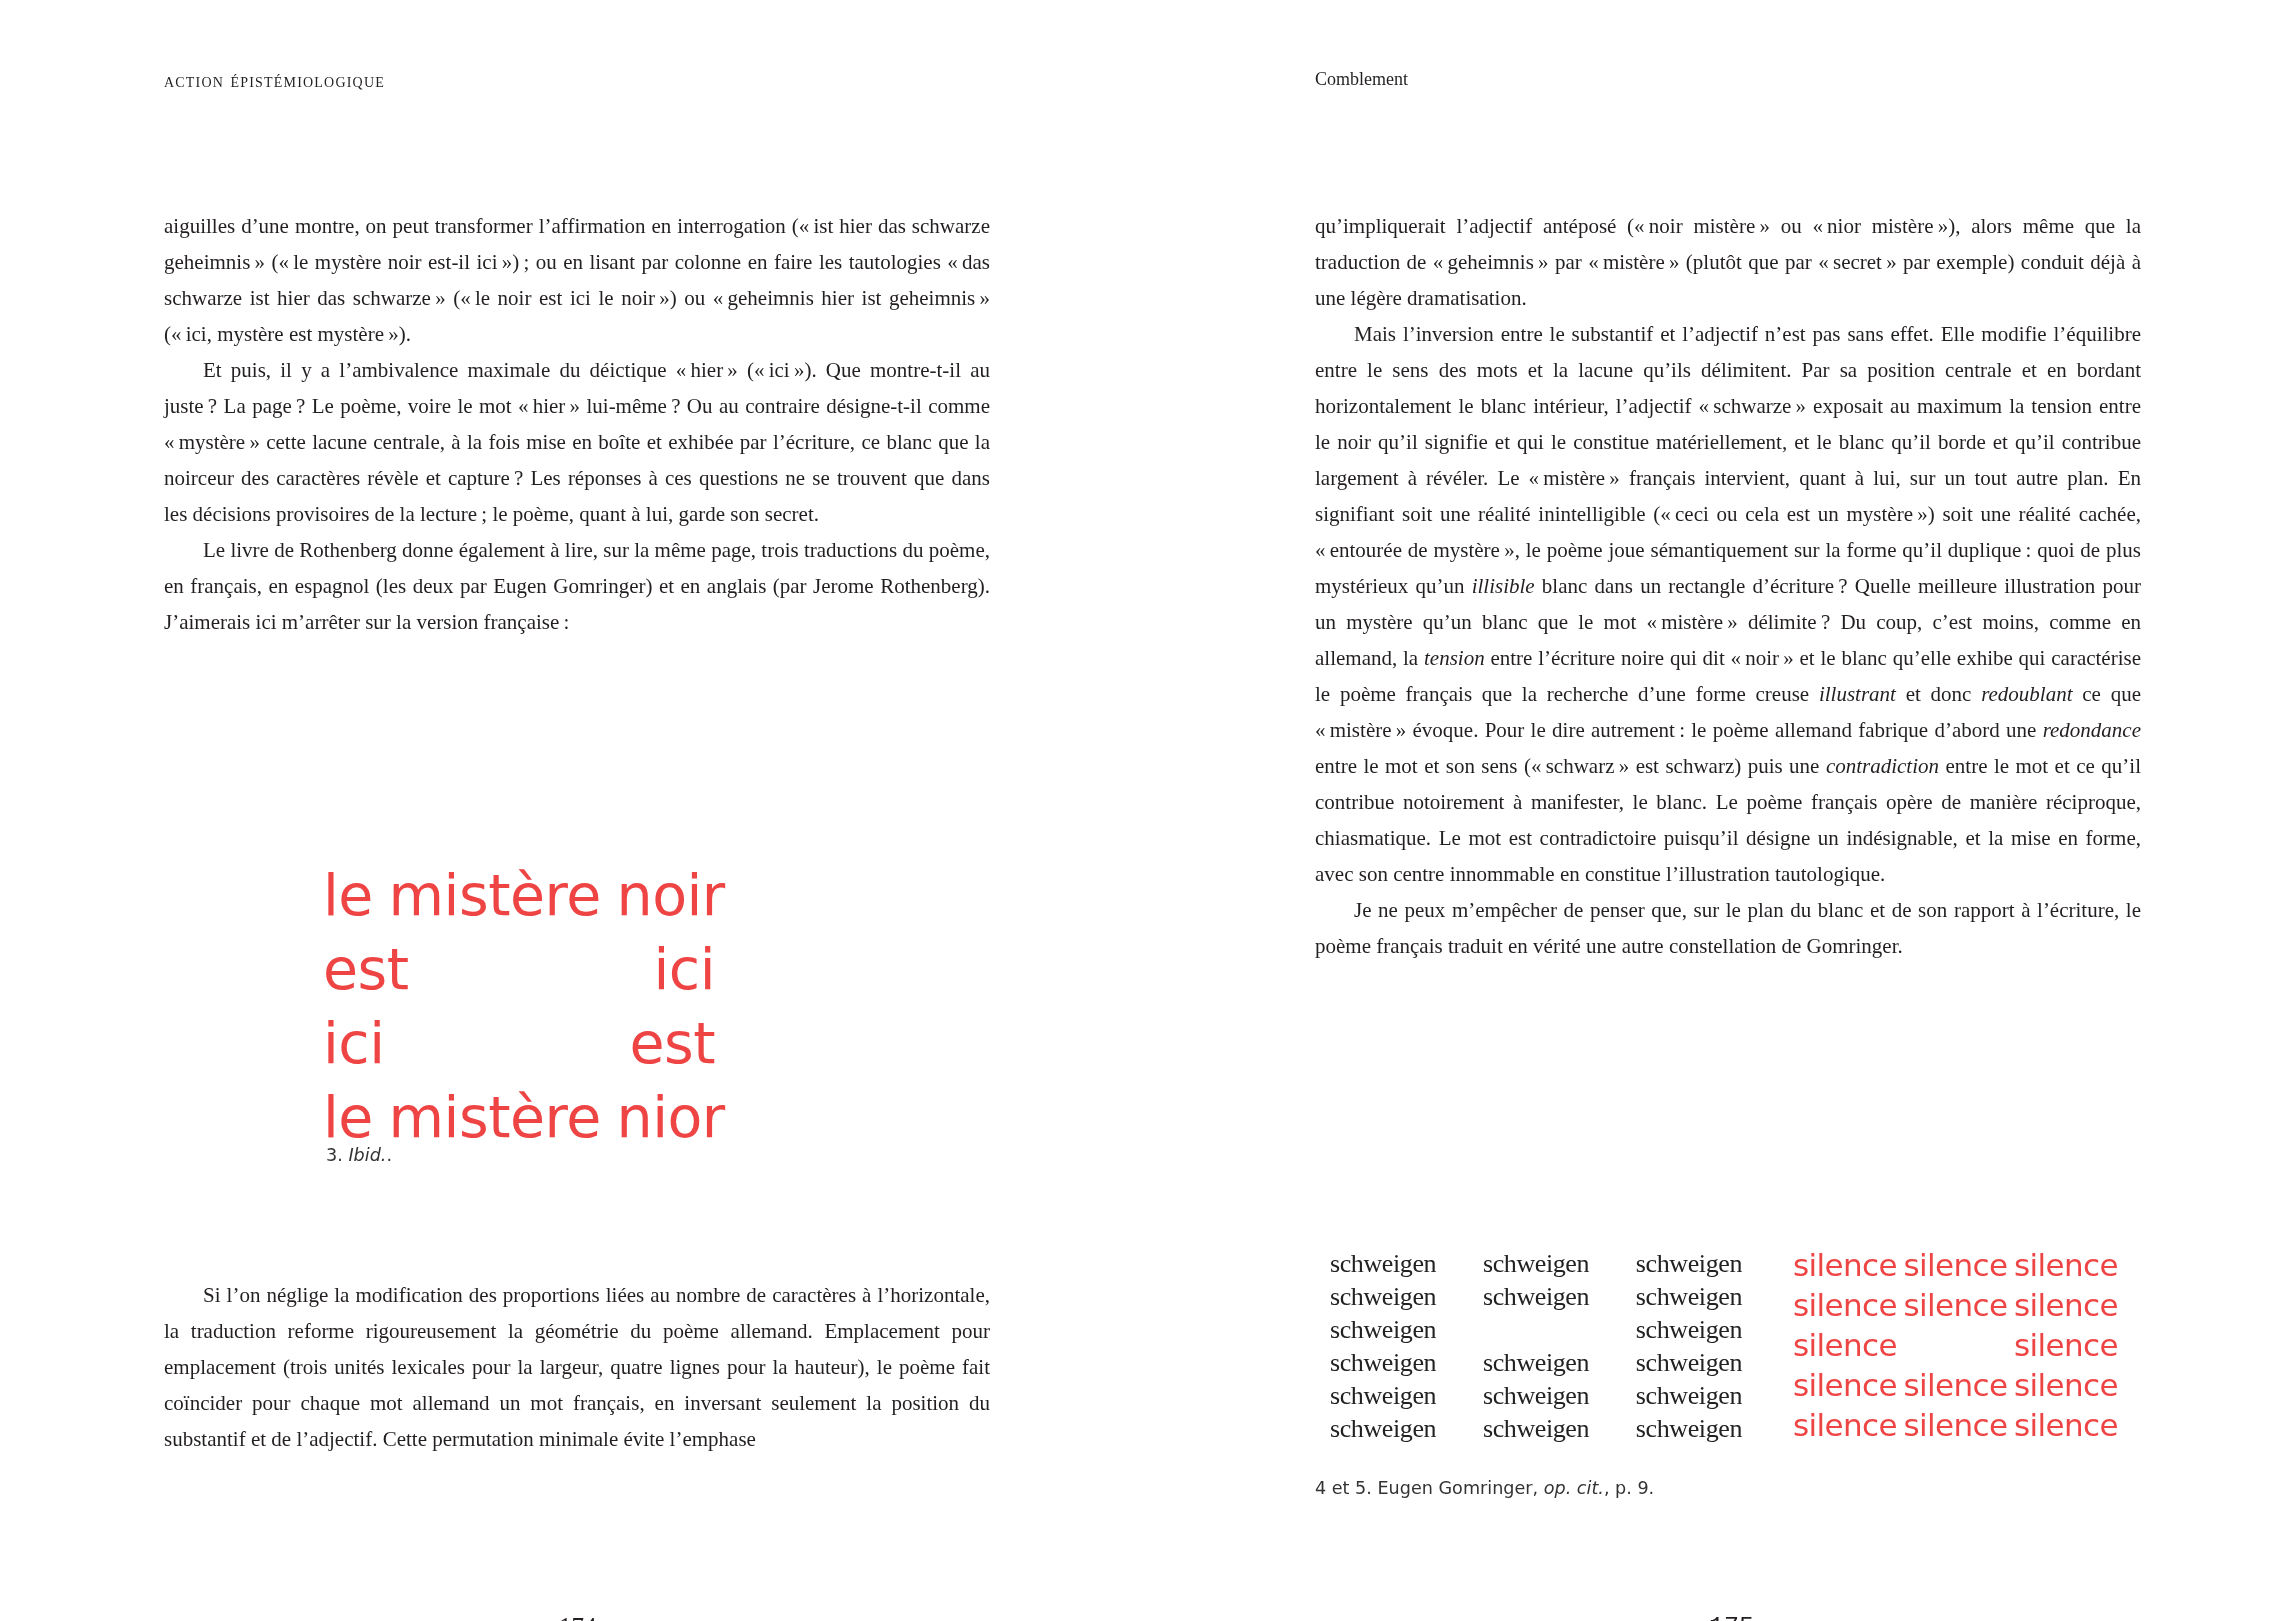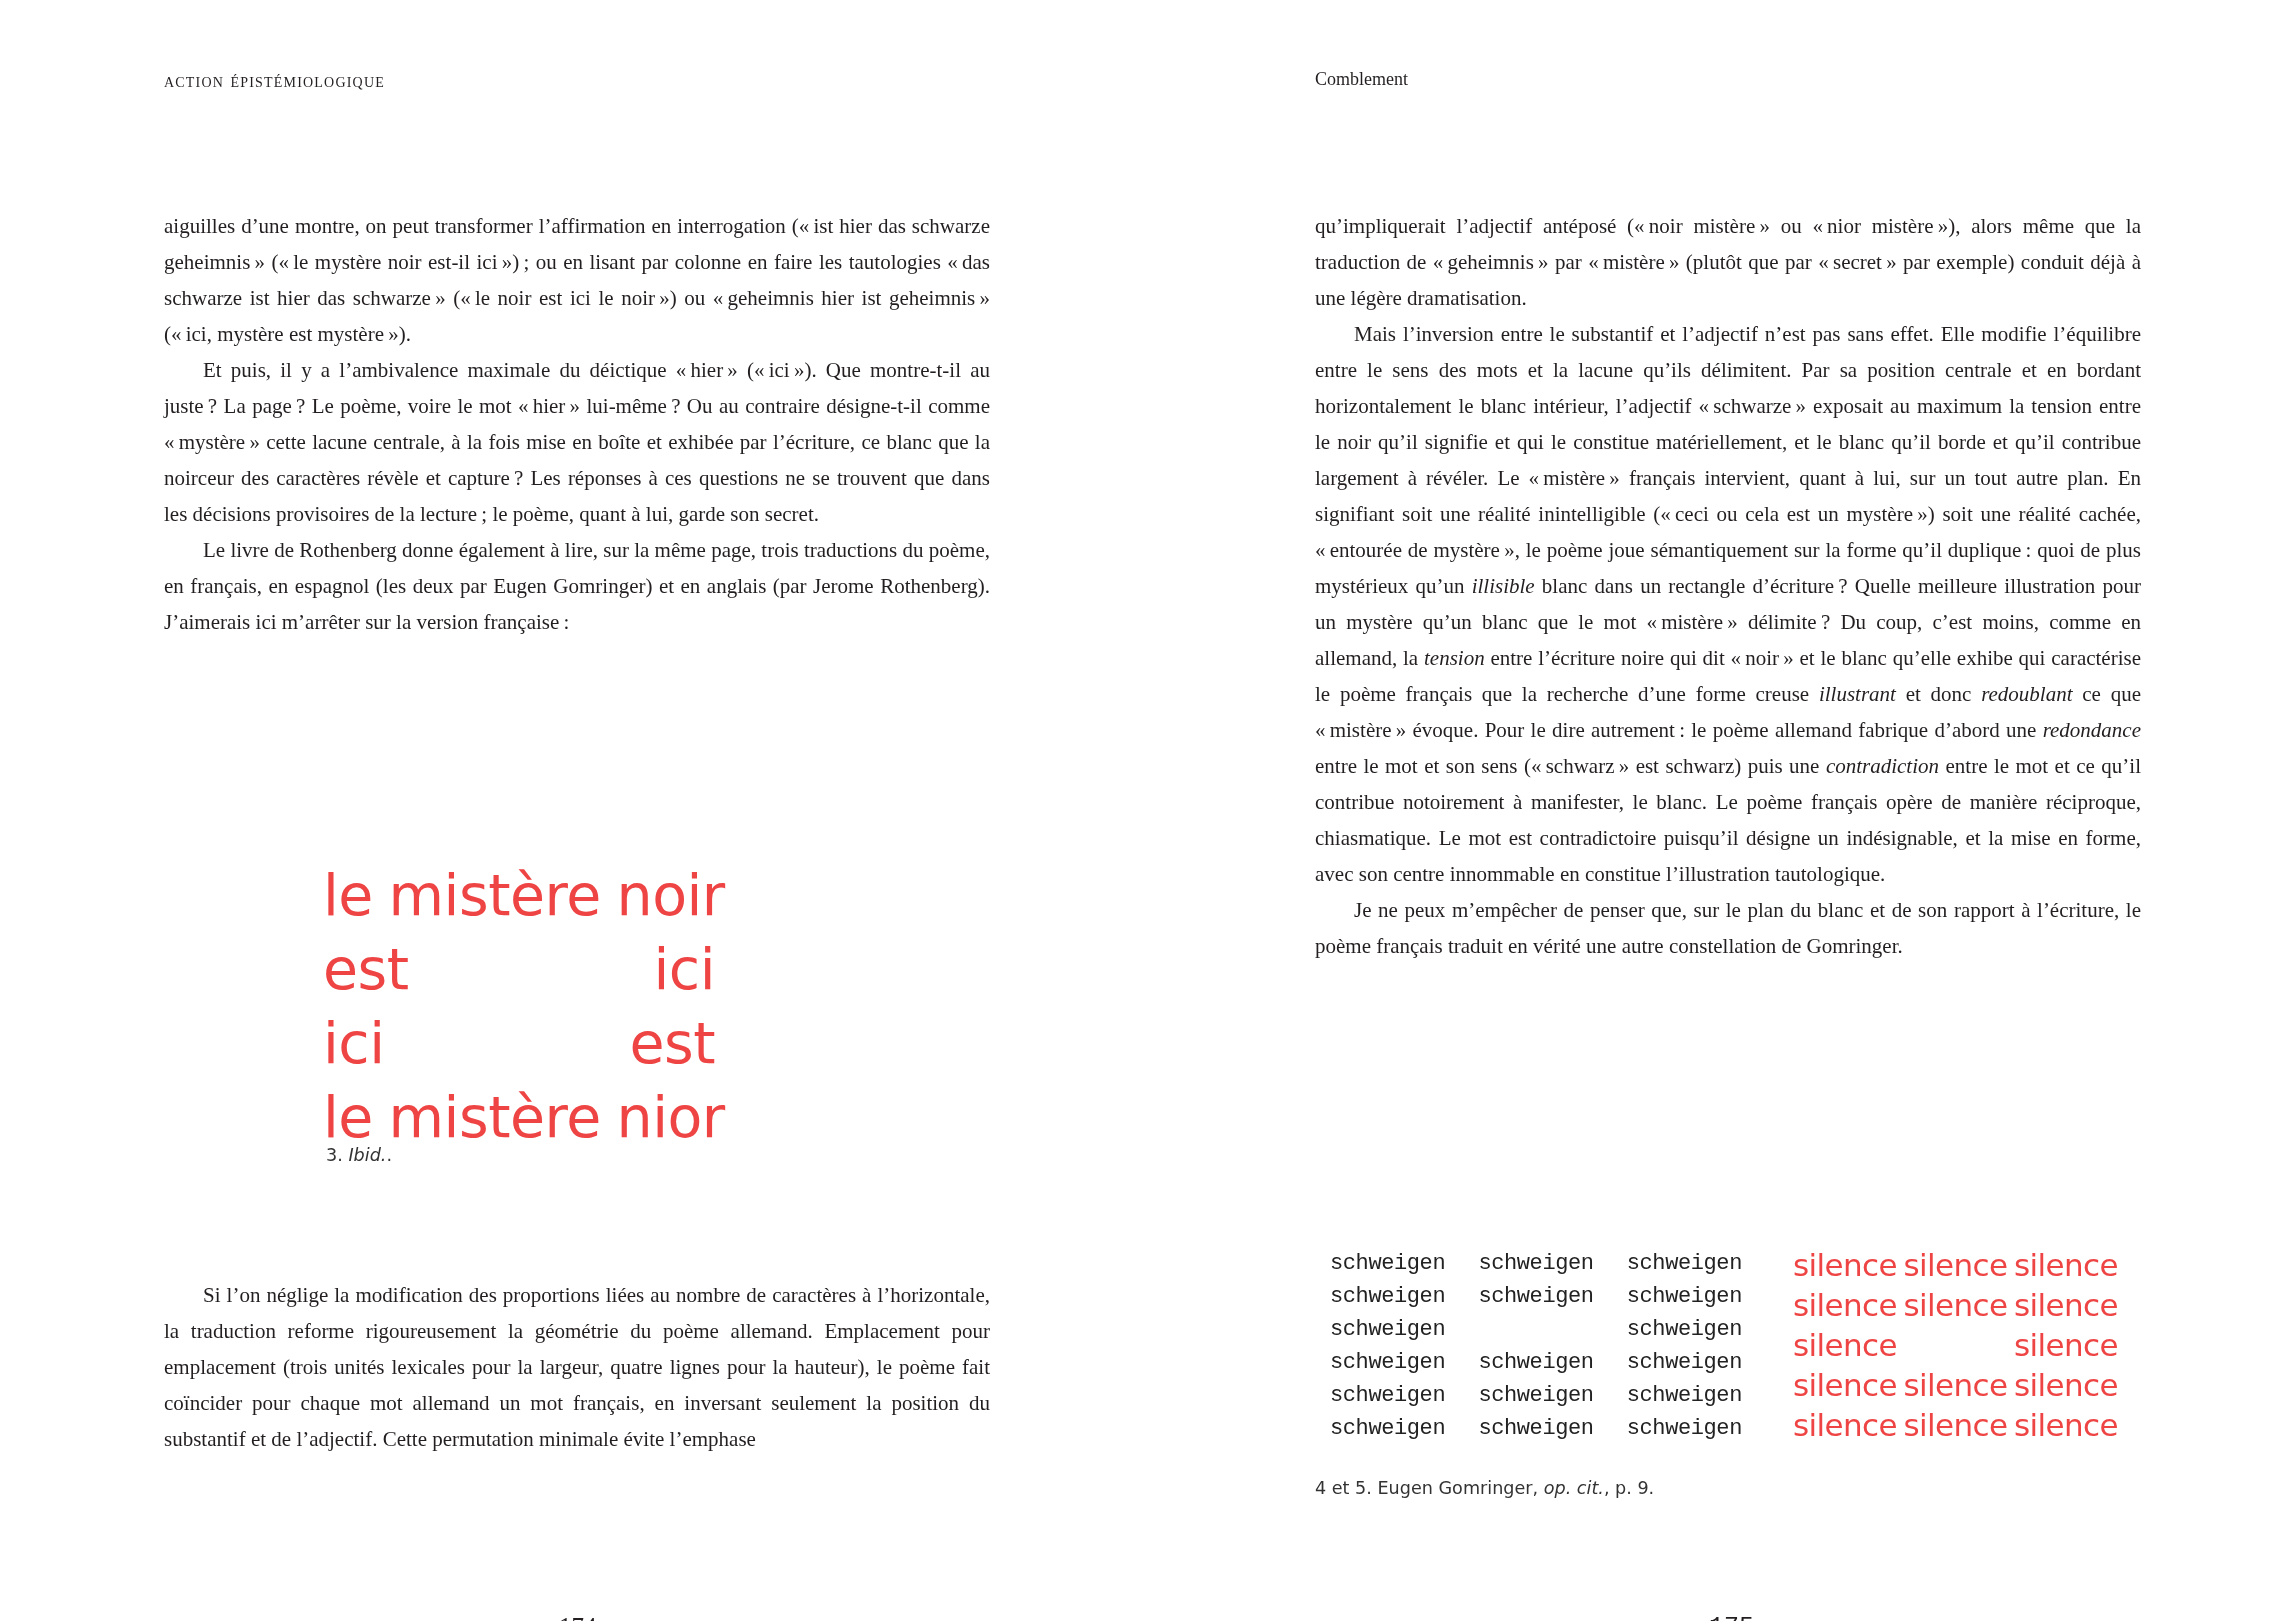--- a/index.html
+++ b/index.html
@@ -29,21 +29,21 @@
   .poem-fr .row span { display: inline-block; }
   .poem-fr .row.full span + span { margin-left: 15.7px; }
   .footnote {
     position: absolute; font-family: "DejaVu Sans", "Liberation Sans", sans-serif; font-size: 17.6px; color: #333;
   }
   .fn-left { left: 326px; top: 1145px; text-align: right; }
   .fn-right { left: 173px; top: 1478px; }
   .fn em { font-style: italic; }
   .schweigen {
     position: absolute; left: 188px; top: 1247px; width: 412px;
-    font-family: Liberation Mono, monospace; font-size: 22px; line-height: 33px;
+    font-family: Liberation Serif, serif; font-size: 26px; line-height: 33px;
     color: #222; letter-spacing: -0.4px;
   }
   .schweigen .row, .silence .row { display: flex; justify-content: space-between; white-space: nowrap; }
   .silence {
     position: absolute; left: 651px; top: 1245px; width: 325px;
     font-family: "DejaVu Sans", "Liberation Sans", sans-serif; font-size: 31px; line-height: 40px;
     color: #ef4444; letter-spacing: -0.6px;
   }
   .folio { position: absolute; top: 1613px; font-family: "Liberation Serif", "DejaVu Serif", serif; font-size: 25px; }
   .folio-left { left: 559px; }

